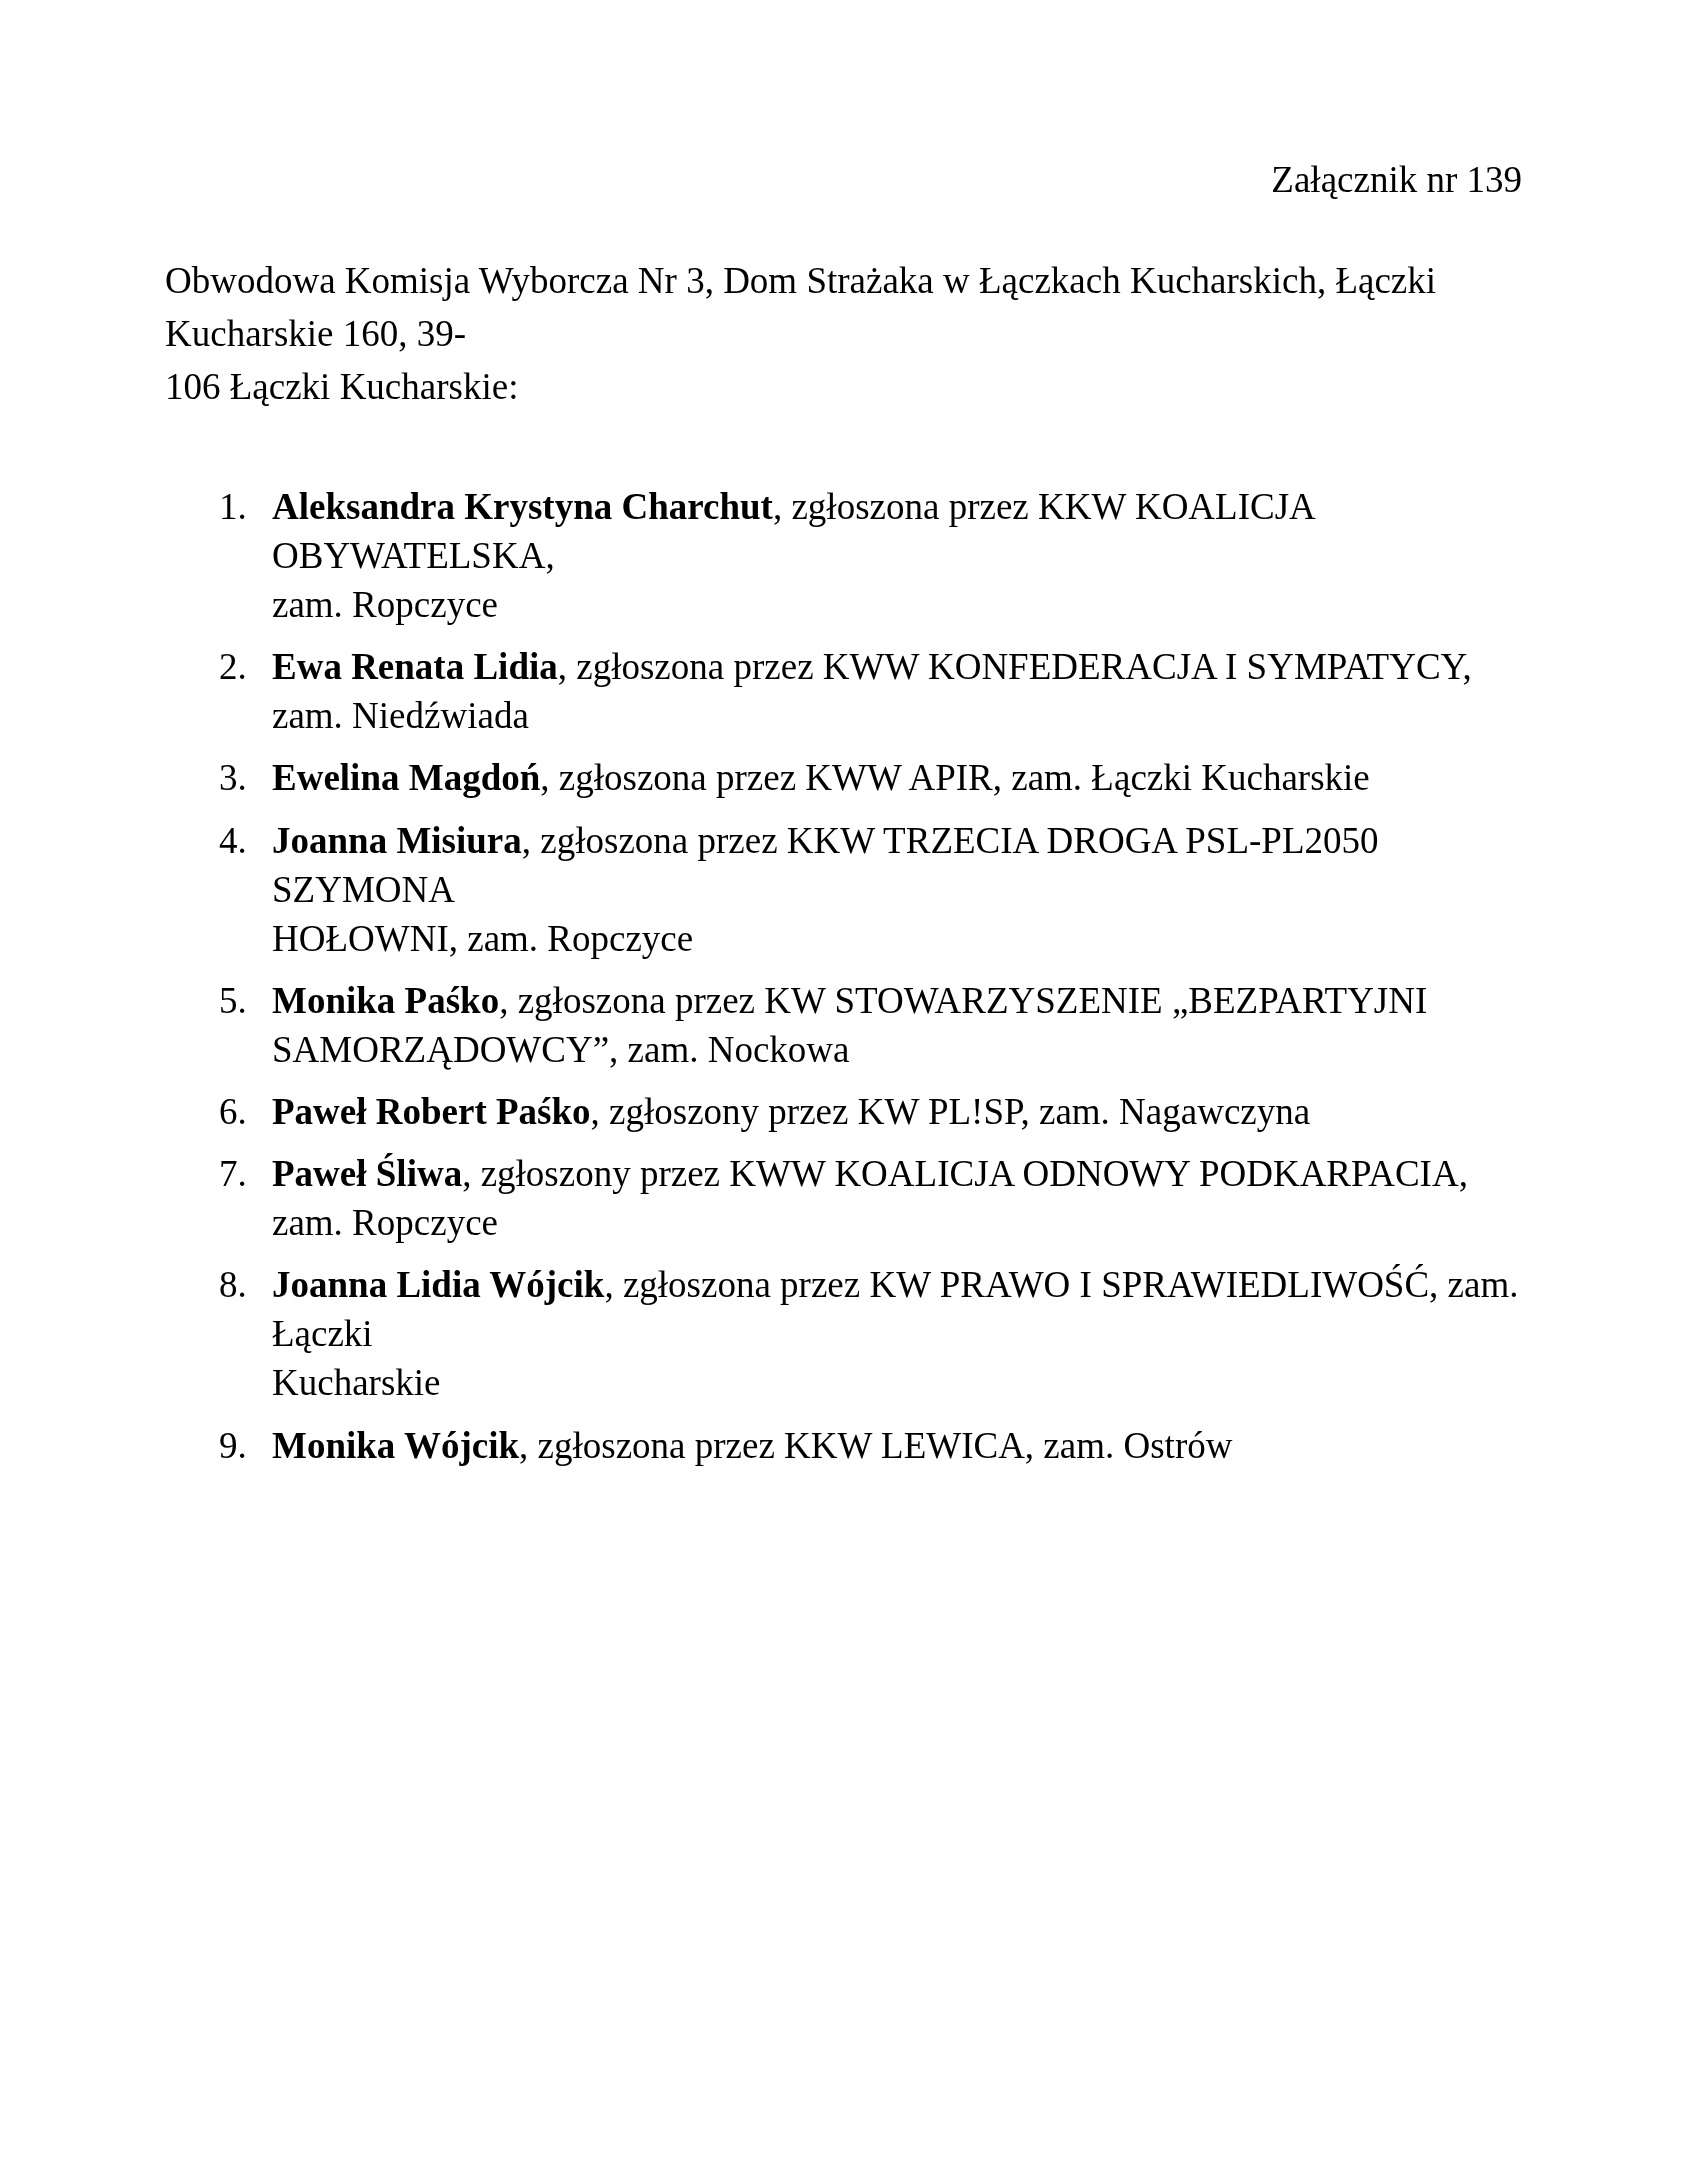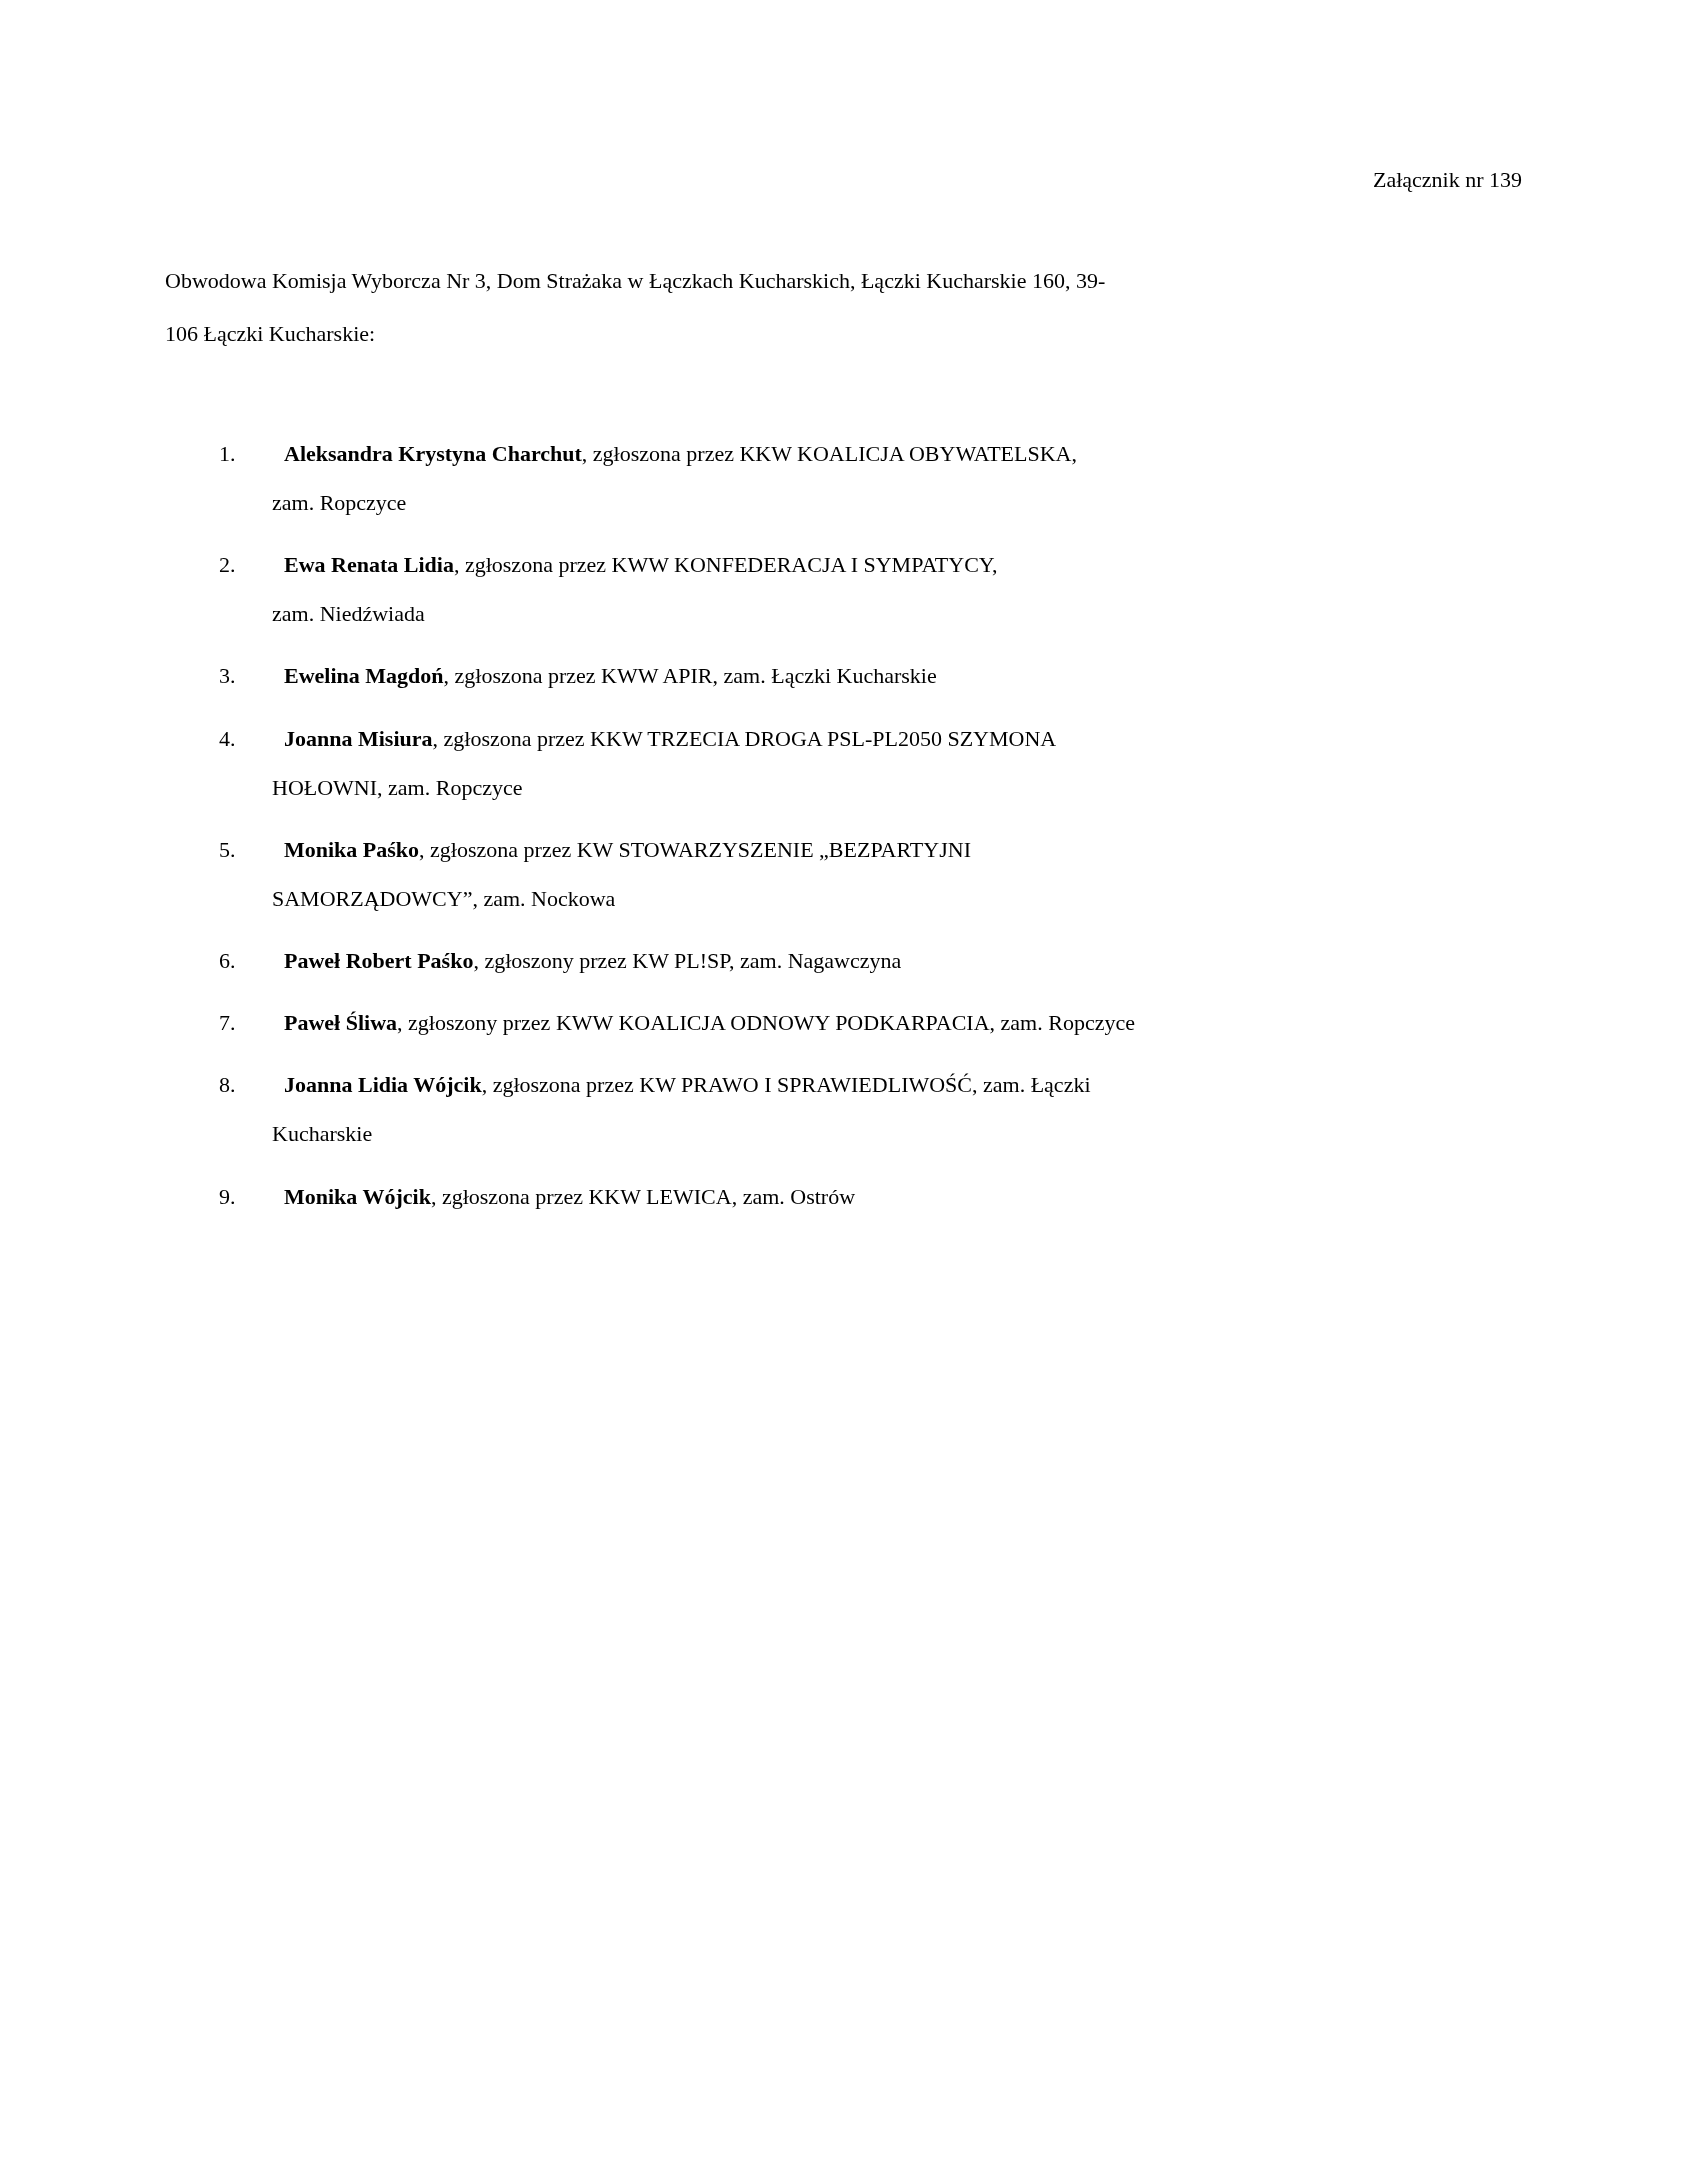--- a/index.html
+++ b/index.html
@@ -3,21 +3,21 @@
 <meta charset="utf-8">
 <style>
   html, body { margin: 0; padding: 0; background: #ffffff; }
   .page {
     position: relative;
     width: 1687px;
     height: 2183px;
     background: #ffffff;
     color: #000000;
     font-family: "Liberation Serif", "DejaVu Serif", serif;
-    font-size: 22px;
+    font-size: 37px;
     overflow: hidden;
   }
   .header {
     padding: 153px 165px 0 165px;
     text-align: right;
     line-height: 53px;
   }
   .header div { white-space: nowrap; }
   .intro {
     margin: 48px 165px 0 165px;
@@ -36,21 +36,21 @@
   }
   .item .num {
     flex: 0 0 107px;
     box-sizing: border-box;
     padding-left: 54px;
   }
   .item .content {
     flex: 1 1 auto;
     white-space: pre-wrap;
   }
-  .item .content b { font-weight: bold; margin-left: 12px; }
+  .item .content b { font-weight: bold; }
 </style>
 </head>
 <body>
 
 <div class="page">
 
   <div class="header">
     <div>Załącznik nr 139</div>
   </div>
 

